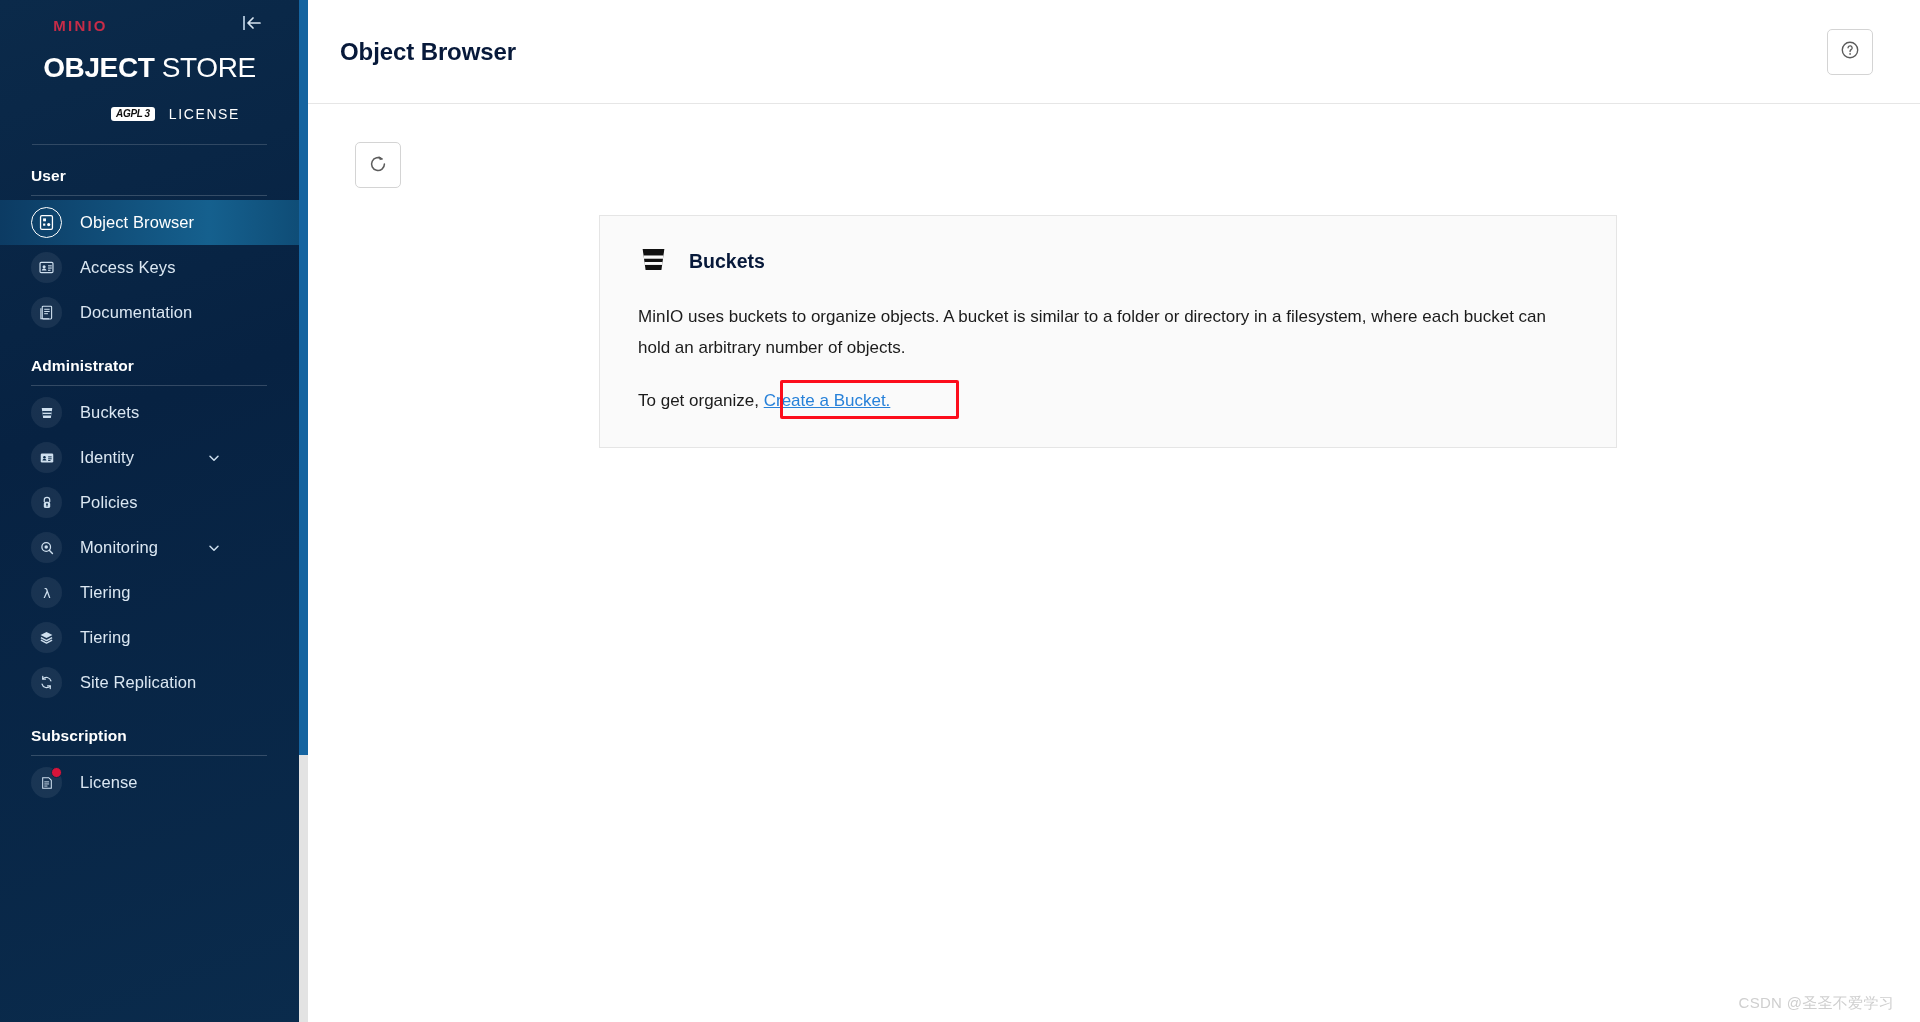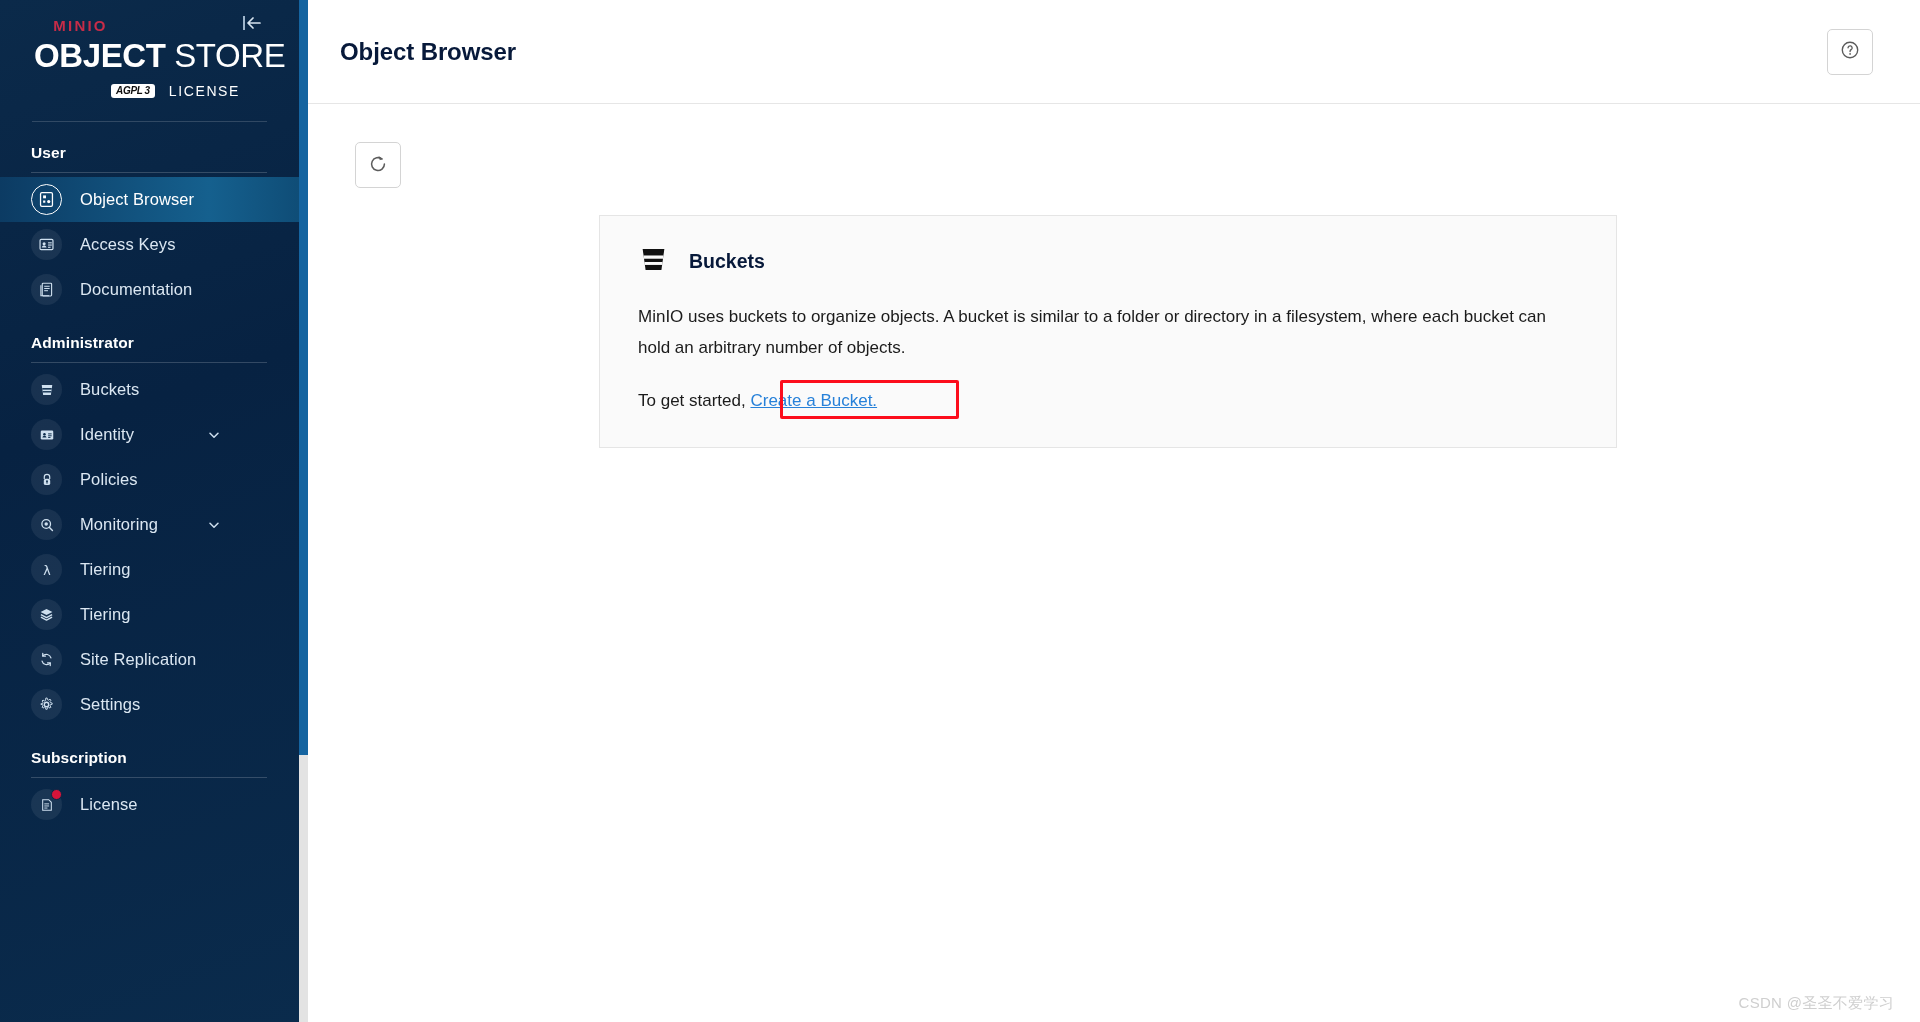--- a/index.html
+++ b/index.html
@@ -32,28 +32,28 @@
     background: #1564a0;
   }
 
   .logo-wrap { padding: 18px 0 0 0; position: relative; }
   .logo-block { text-align: center; padding: 0 34px; }
   .minio-word {
     font-size: 15px; font-weight: bold; letter-spacing: 2.2px;
     color: #c72c48; line-height: 16px; margin-left: -138px;
   }
   .obj-store {
-    font-size: 33px; letter-spacing: -0.4px; color: #ffffff;
-    line-height: 40px; margin-top: 2px; white-space: nowrap;
+    font-size: 28px; letter-spacing: -0.4px; color: #ffffff;
+    line-height: 40px; margin-top: 14px; white-space: nowrap;
   }
   .obj-store b { font-weight: bold; }
   .obj-store span { font-weight: 300; }
   .license-line {
     display: flex; align-items: center; justify-content: center;
-    gap: 14px; margin-top: 7px; margin-left: 52px;
+    gap: 14px; margin-top: 18px; margin-left: 52px;
   }
   .agpl-badge {
     background: #ffffff; color: #111; border-radius: 3px;
     font-size: 10px; font-weight: bold; font-style: italic;
     padding: 1px 5px 2px 5px; line-height: 11px;
     display: inline-flex; align-items: center; gap: 2px;
     letter-spacing: -0.3px;
   }
   .agpl-badge .three { font-style: italic; font-weight: bold; }
   .license-word {
@@ -321,29 +321,20 @@
             <svg width="17" height="17" viewBox="0 0 20 20">
                 <path d="M15.2 8.2a5.6 5.6 0 00-9.6-2.4" stroke="#cfe0ef" stroke-width="1.5" fill="none" stroke-linecap="round"></path>
                 <path d="M4.8 11.8a5.6 5.6 0 009.6 2.4" stroke="#cfe0ef" stroke-width="1.5" fill="none" stroke-linecap="round"></path>
                 <path d="M5.6 2.8v3.2h3.2" stroke="#cfe0ef" stroke-width="1.5" fill="none" stroke-linecap="round" stroke-linejoin="round"></path>
                 <path d="M14.4 17.2V14h-3.2" stroke="#cfe0ef" stroke-width="1.5" fill="none" stroke-linecap="round" stroke-linejoin="round"></path>
               </svg>
           </span>
           <span class="lbl">Site Replication</span>
         </div>
 
-        <div class="sb-item">
-          <span class="ic">
-            <svg width="17" height="17" viewBox="0 0 20 20">
-                <path d="M10 6.6a3.4 3.4 0 100 6.8 3.4 3.4 0 000-6.8zm0 1.6a1.8 1.8 0 110 3.6 1.8 1.8 0 010-3.6z" fill="#cfe0ef"></path>
-                <path d="M9.2 2.4h1.6l.3 1.9 1.5.6 1.5-1.2 1.2 1.2-1.2 1.5.6 1.5 1.9.3v1.6l-1.9.3-.6 1.5 1.2 1.5-1.2 1.2-1.5-1.2-1.5.6-.3 1.9H9.2l-.3-1.9-1.5-.6-1.5 1.2-1.2-1.2 1.2-1.5-.6-1.5-1.9-.3V9.2l1.9-.3.6-1.5L4.7 5.9l1.2-1.2 1.5 1.2 1.5-.6z" stroke="#cfe0ef" stroke-width="1.1" fill="none" stroke-linejoin="round"></path>
-              </svg>
-          </span>
-          <span class="lbl">Settings</span>
-        </div>
 
         <div class="sb-section-title">Subscription</div>
         <div class="sb-section-rule"></div>
 
         <div class="sb-item">
           <span class="ic">
             <svg width="16" height="16" viewBox="0 0 20 20">
                 <path d="M4.6 3.4h7.6l3.2 3.2v10H4.6z" stroke="#cfe0ef" stroke-width="1.3" fill="none"></path>
                 <rect x="6.6" y="8" width="6" height="1.2" fill="#cfe0ef"></rect>
                 <rect x="6.6" y="10.6" width="6" height="1.2" fill="#cfe0ef"></rect>
@@ -396,21 +387,21 @@
             <svg width="31" height="31" viewBox="0 0 20 20">
                 <path d="M3 3.2h14l-1.9 13.6H4.9z" fill="#111111"></path>
                 <rect x="3.6" y="7.4" width="12.8" height="2.1" fill="#fafafa"></rect>
                 <rect x="4.2" y="11.6" width="11.6" height="1.9" fill="#fafafa"></rect>
               </svg>
           </span>
           <span class="card-title">Buckets</span>
         </div>
         <p class="card-body">MinIO uses buckets to organize objects. A bucket is similar to a folder or directory in a filesystem, where each bucket can hold an arbitrary number of objects.</p>
         <p class="card-cta">
-          <span>To get started, </span><a class="cta-link">Create a Bucket.</a>
+          <span>To get organize, </span><a class="cta-link">Create a Bucket.</a>
           <span class="annot-box"></span>
         </p>
       </div>
 
     </div>
 
     <div class="watermark">CSDN @圣圣不爱学习</div>
   </section>
 
 </div>

